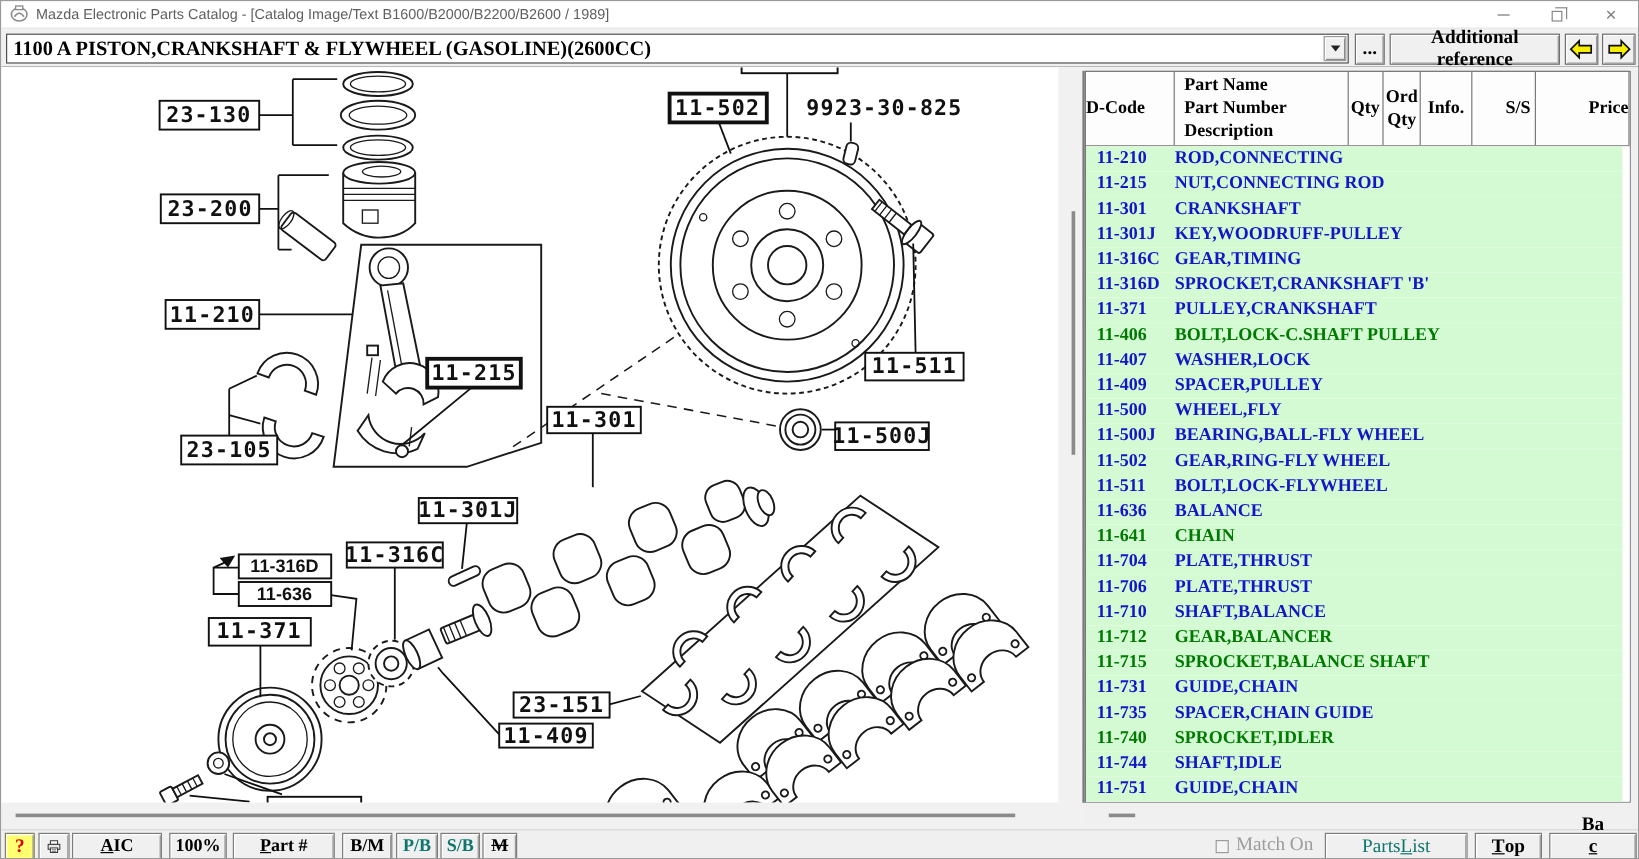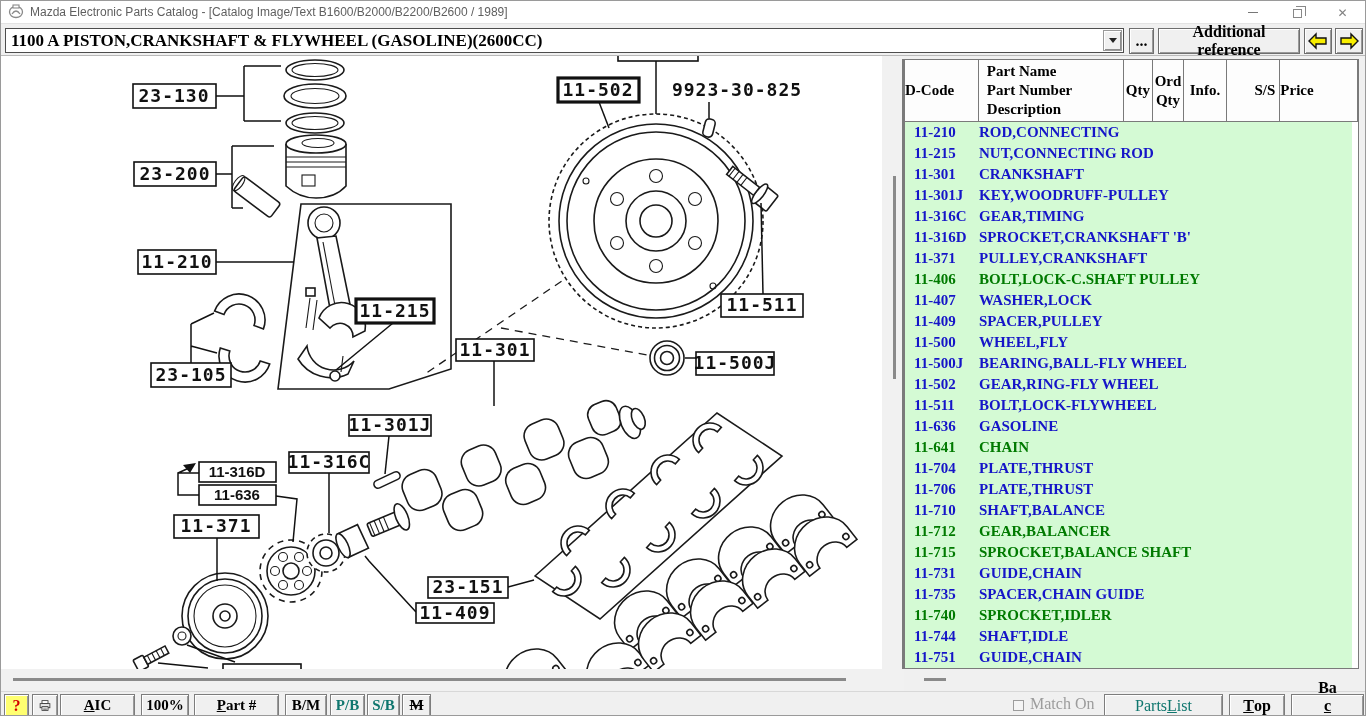--- a/index.html
+++ b/index.html
@@ -47,21 +47,21 @@
   .thead{display:flex;height:62px;background:#fdfdfd;border-bottom:1px solid #7a7a7a;
          font-size:15px;font-weight:bold;color:#000;}
   .thead .hc{border-right:1px solid #7a7a7a;display:flex;flex-direction:column;justify-content:center;padding:2px 0;}
   .thead .hc div{line-height:19px;}
   .hc.c-dcode{width:77px;padding-left:0;}
   .hc.c-part{width:151px;padding-left:8px;}
   .hc.c-qty{width:30px;align-items:center;}
   .hc.c-ord{width:33px;align-items:center;}
   .hc.c-info{width:44px;align-items:center;}
   .hc.c-ss{width:31px;align-items:center;margin-left:24px;}
-  .hc.c-price{width:81px;align-items:flex-start;border-right:1px solid #7a7a7a;}
+  .hc.c-price{width:81px;align-items:flex-end;border-right:1px solid #7a7a7a;}
   .tbody{height:546px;background:#fff;}
   .prow{height:21px;width:447px;display:flex;align-items:center;background:#d4fad4;
         font-size:15px;font-weight:bold;white-space:nowrap;}
   .prow .pc{width:74px;padding-left:9px;flex:none;}
   .prow .pn{flex:1;}
   .prow[data-color="blue"]{color:#1515c8;}
   .prow[data-color="green"]{color:#007a00;}
   .t-hscroll{position:absolute;left:0px;top:613px;width:463px;height:22px;background:#f0f0f0;}
   .t-hscroll .thumb{position:absolute;left:20px;top:9px;width:22px;height:3px;background:#8a8a8a;}
 
@@ -495,21 +495,21 @@
       <div class="prow" data-color="blue">
           <span class="pc">11-502</span>
           <span class="pn">GEAR,RING-FLY WHEEL</span>
         </div>
       <div class="prow" data-color="blue">
           <span class="pc">11-511</span>
           <span class="pn">BOLT,LOCK-FLYWHEEL</span>
         </div>
       <div class="prow" data-color="blue">
           <span class="pc">11-636</span>
-          <span class="pn">GASOLINE</span>
+          <span class="pn">BALANCE</span>
         </div>
       <div class="prow" data-color="green">
           <span class="pc">11-641</span>
           <span class="pn">CHAIN</span>
         </div>
       <div class="prow" data-color="blue">
           <span class="pc">11-704</span>
           <span class="pn">PLATE,THRUST</span>
         </div>
       <div class="prow" data-color="blue">

